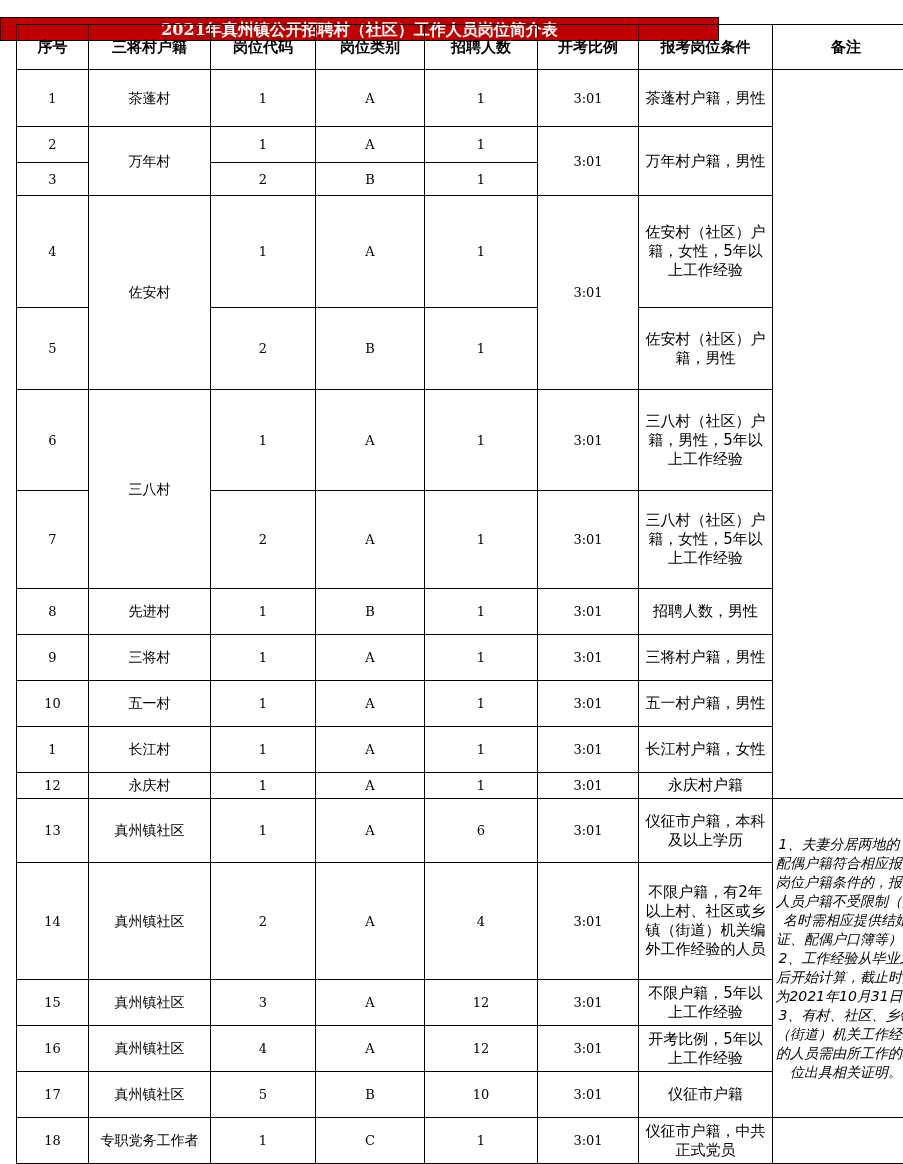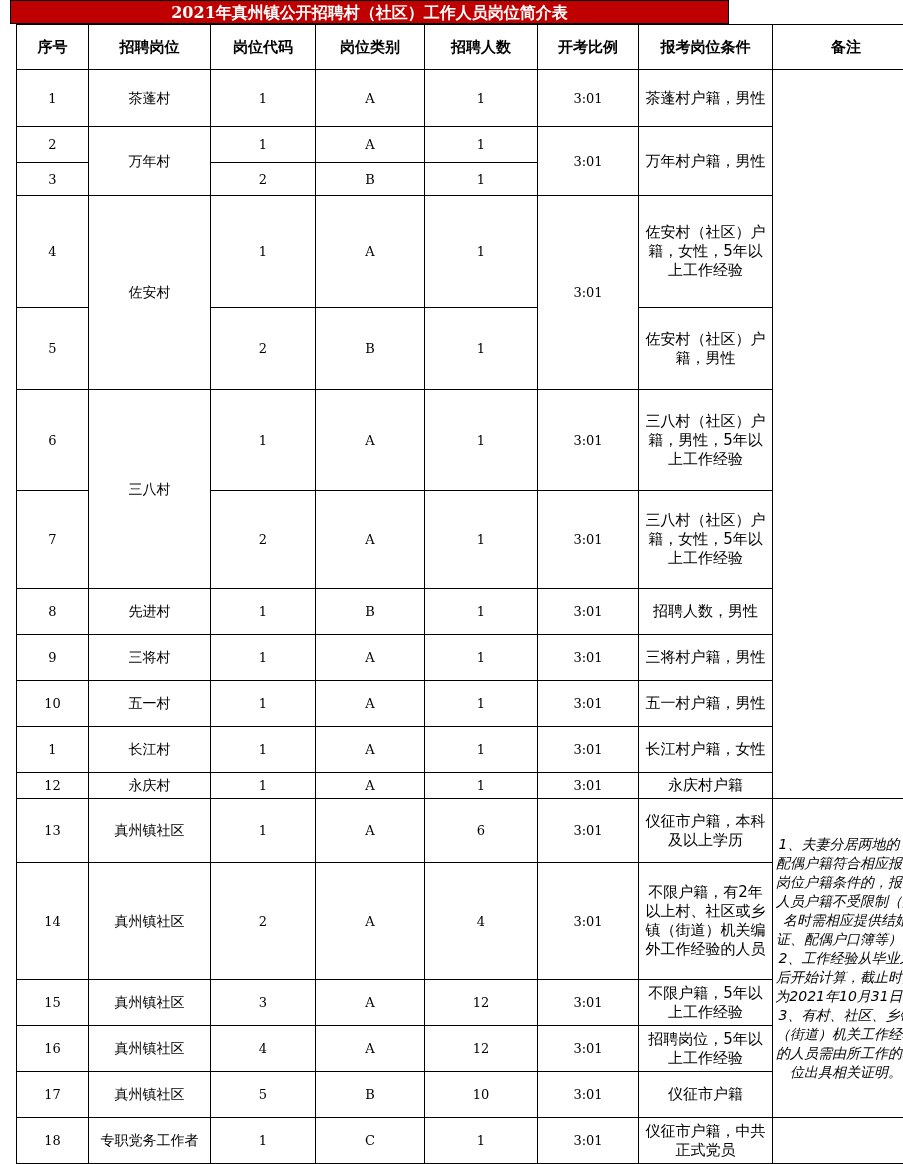--- a/index.html
+++ b/index.html
@@ -1,22 +1,22 @@
 <!DOCTYPE html>
 <html><head>
   <meta charset="utf-8">
   <style>
     html, body { margin: 0; padding: 0; background: #ffffff; }
     body { width: 903px; height: 1164px; overflow: hidden; position: relative; }
     .title-bar {
-      position: absolute; left: 0; top: 0; width: 719px; height: 24px;
+      position: absolute; left: 0; top: 17px; width: 719px; height: 24px;
       background: #c00000; color: #ffffff;
       font-family: "DejaVu Serif", "Liberation Serif", serif;
       font-size: 16px; font-weight: bold; text-align: center; line-height: 24px;
-      box-sizing: border-box; border: 1px solid #000; margin-left: 10px;
+      box-sizing: border-box; border: 1px solid #000;
     }
     table.grid {
       position: absolute; left: 16px; top: 24px;
       border-collapse: collapse; table-layout: fixed;
       width: 903px;
       font-family: "DejaVu Sans", "Liberation Sans", sans-serif;
       font-size: 14px; color: #000;
     }
     table.grid td, table.grid th {
       border: 1.5px solid #000; text-align: center; vertical-align: middle;
@@ -39,21 +39,21 @@
     <col style="width:105px">
     <col style="width:109px">
     <col style="width:113px">
     <col style="width:101px">
     <col style="width:134px">
     <col style="width:147px">
   </colgroup>
   <tbody>
       <tr>
     <th>序号</th>
-    <th>招聘岗位</th>
+    <th>三将村户籍</th>
     <th>岗位代码</th>
     <th>岗位类别</th>
     <th>招聘人数</th>
     <th>开考比例</th>
     <th>报考岗位条件</th>
     <th>备注</th>
   </tr>
 
   <tr style="height:57px">
     <td class="num">1</td>
@@ -201,21 +201,21 @@
     <td class="cond">不限户籍，5年以上工作经验</td>
   </tr>
 
   <tr style="height:46px">
     <td class="num">16</td>
     <td>真州镇社区</td>
     <td class="num">4</td>
     <td class="num">A</td>
     <td class="num">12</td>
     <td class="num">3:01</td>
-    <td class="cond">招聘岗位，5年以上工作经验</td>
+    <td class="cond">开考比例，5年以上工作经验</td>
   </tr>
 
   <tr style="height:46px">
     <td class="num">17</td>
     <td>真州镇社区</td>
     <td class="num">5</td>
     <td class="num">B</td>
     <td class="num">10</td>
     <td class="num">3:01</td>
     <td class="cond">仪征市户籍</td>

